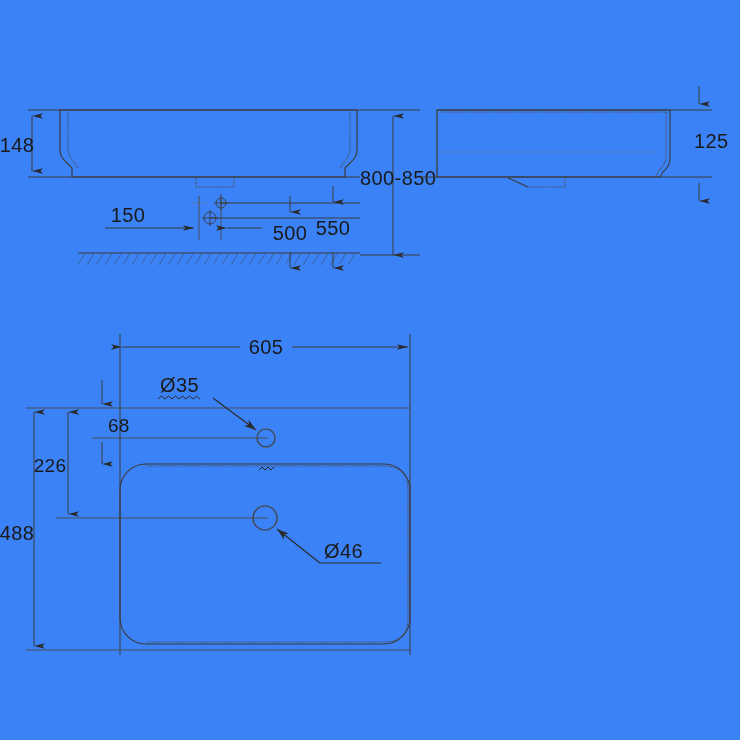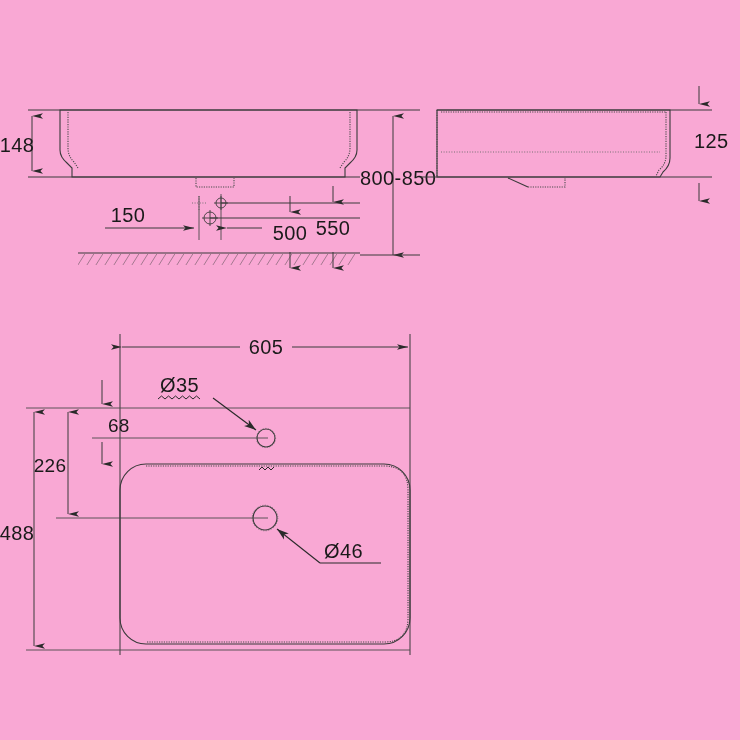--- a/index.html
+++ b/index.html
@@ -10,21 +10,21 @@
   body {
     width: 740px;
     height: 740px;
     font-family: "Liberation Sans", sans-serif;
     overflow: hidden;
   }
   #drawing-root {
     position: relative;
     width: 740px;
     height: 740px;
-    background: #f9a8d4;
+    background: #3b82f6;
   }
   svg#tech-drawing {
     display: block;
     width: 740px;
     height: 740px;
   }
   .solid {
     fill: none;
     stroke: #3a3a3a;
     stroke-width: 1.1;

